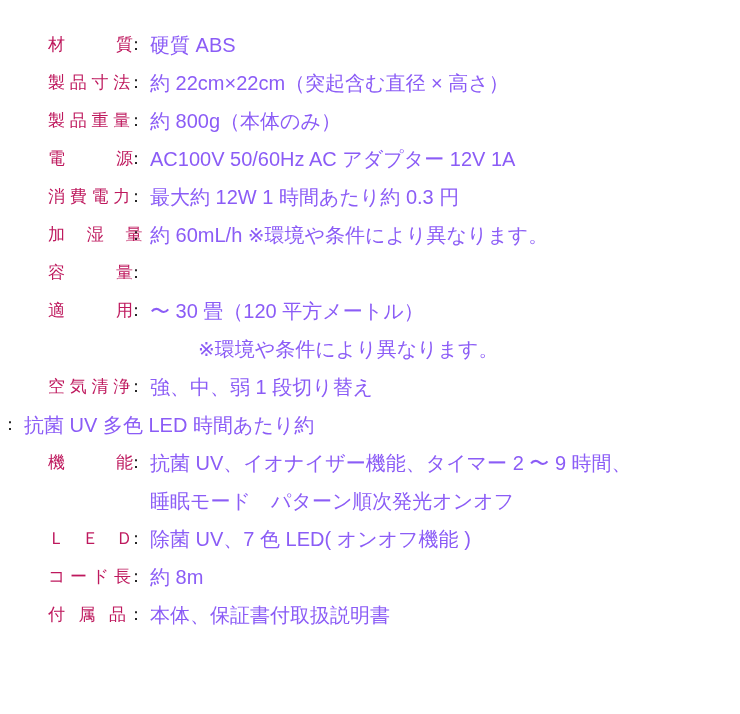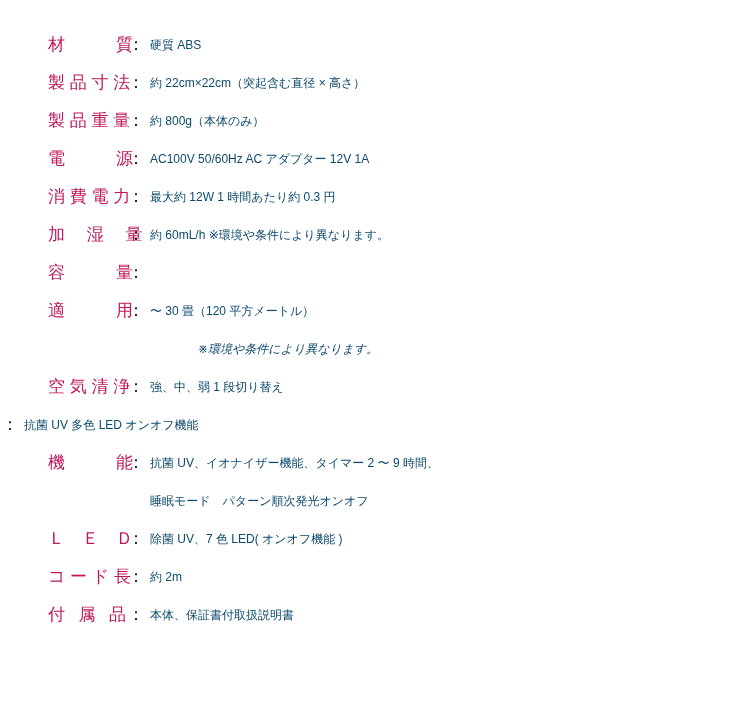--- a/index.html
+++ b/index.html
@@ -40,30 +40,29 @@
   .spec-colon {
     width: 20px;
     flex: 0 0 20px;
     font-size: 17px;
     line-height: 38px;
     text-align: center;
     color: #1a1a1a;
   }
   .spec-value {
     flex: 1 1 auto;
-    font-size: 12px;
+    font-size: 20px;
     line-height: 38px;
-    color: #0c4a6e;
+    color: #8b5cf6;
     padding-left: 4px;
     white-space: pre-wrap;
   }
   .spec-value .sub-line {
     display: block;
     padding-left: 48px;
-    font-style: italic;
   }
   .spec-value .cont-line {
     display: block;
   }
 </style>
 </head>
 <body>
 
 <div class="spec-sheet" id="spec-sheet">
     <div class="spec-row">
@@ -105,35 +104,35 @@
       <div class="spec-colon">：</div>
       <div class="spec-value"><span class="cont-line">〜 30 畳（120 平方メートル）</span><span class="sub-line">※環境や条件により異なります。</span></div>
     </div>
     <div class="spec-row">
       <div class="spec-label">空 気 清 浄</div>
       <div class="spec-colon">：</div>
       <div class="spec-value"><span class="cont-line">強、中、弱 1 段切り替え</span></div>
     </div>
     <div class="spec-row">
       <div class="spec-colon">：</div>
-      <div class="spec-value"><span class="cont-line">抗菌 UV 多色 LED オンオフ機能</span></div>
+      <div class="spec-value"><span class="cont-line">抗菌 UV 多色 LED 時間あたり約</span></div>
     </div>
     <div class="spec-row">
       <div class="spec-label">機　　　能</div>
       <div class="spec-colon">：</div>
       <div class="spec-value"><span class="cont-line">抗菌 UV、イオナイザー機能、タイマー 2 〜 9 時間、</span><span class="cont-line">睡眠モード　パターン順次発光オンオフ</span></div>
     </div>
     <div class="spec-row">
       <div class="spec-label">Ｌ　Ｅ　Ｄ</div>
       <div class="spec-colon">：</div>
       <div class="spec-value"><span class="cont-line">除菌 UV、7 色 LED( オンオフ機能 )</span></div>
     </div>
     <div class="spec-row">
       <div class="spec-label">コ ー ド 長</div>
       <div class="spec-colon">：</div>
-      <div class="spec-value"><span class="cont-line">約 2m</span></div>
+      <div class="spec-value"><span class="cont-line">約 8m</span></div>
     </div>
     <div class="spec-row">
       <div class="spec-label">付 属 品</div>
       <div class="spec-colon">：</div>
       <div class="spec-value"><span class="cont-line">本体、保証書付取扱説明書</span></div>
     </div>
   </div>
 
 </body></html>

